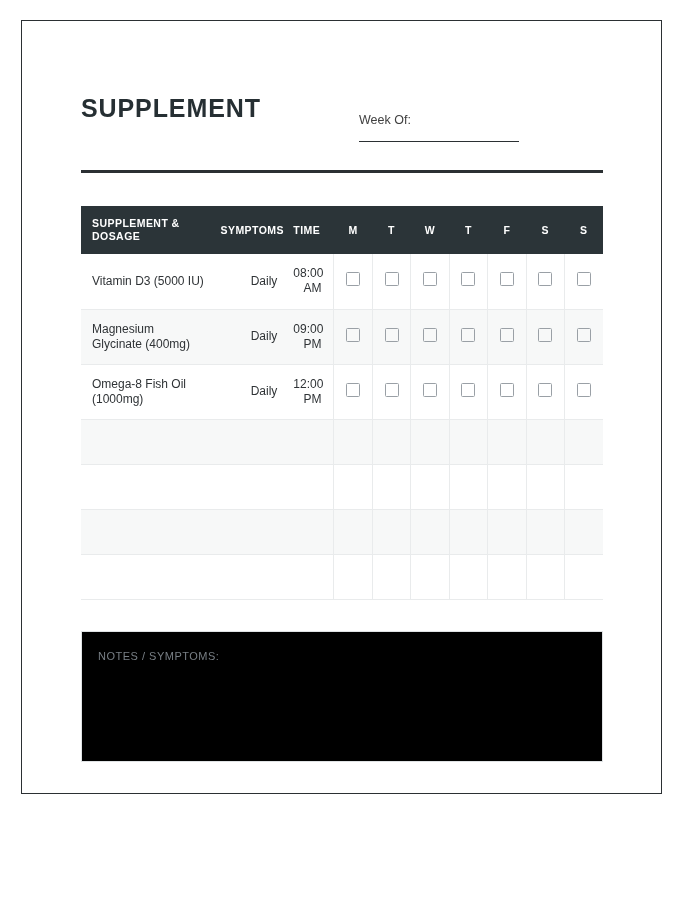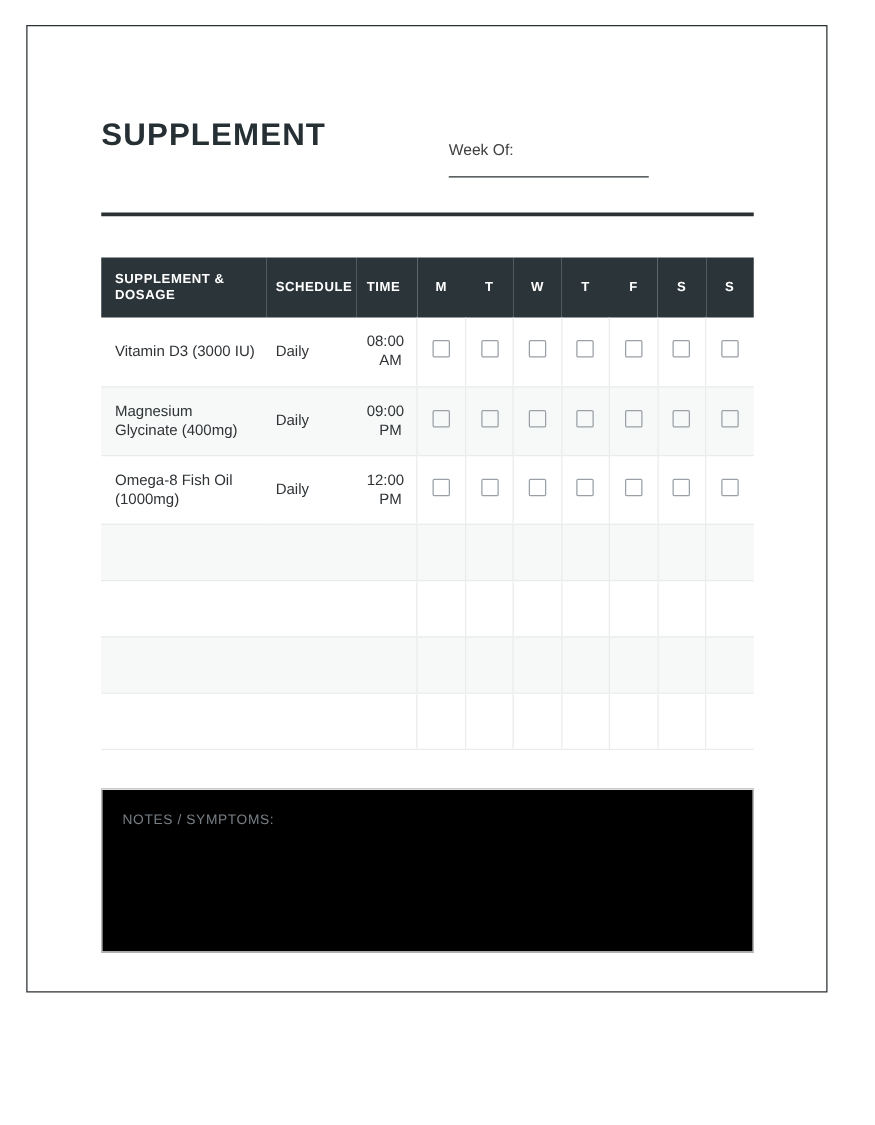--- a/index.html
+++ b/index.html
@@ -96,21 +96,21 @@
 
   .sched-table td {
     font-size: 12px;
     color: #2f3336;
     border-bottom: 1px solid #e9ebec;
     padding: 8px;
     vertical-align: middle;
     line-height: 15px;
   }
   td.c-supp { padding-left: 11px; text-align: left; }
-  td.c-freq { text-align: left; }
+  td.c-freq { text-align: right; }
   td.c-time { text-align: right; padding-right: 12px; }
   td.c-day  {
     text-align: center;
     padding: 8px 0;
     border-left: 1px solid #e9ebec;
   }
   tr.row-alt td { background: #f7f8f8; }
   tr.row-filled td { height: 55px; }
   tr.row-empty td  { height: 45px; }
 
@@ -152,34 +152,34 @@
         <div class="weekof-rule"></div>
       </div>
     </div>
 
     <div class="header-rule"></div>
 
     <table class="sched-table">
       <thead>
         <tr>
           <th class="col-supp">SUPPLEMENT &amp; DOSAGE</th>
-          <th class="col-freq">SCHEDULE</th>
+          <th class="col-freq">SYMPTOMS</th>
           <th class="col-time">TIME</th>
           <th class="col-day">M</th>
           <th class="col-day">T</th>
           <th class="col-day">W</th>
           <th class="col-day">T</th>
           <th class="col-day">F</th>
           <th class="col-day">S</th>
           <th class="col-day">S</th>
         </tr>
       </thead>
       <tbody id="table-body">
           <tr class="row-filled">
-            <td class="c-supp">Vitamin D3 (3000 IU)</td>
+            <td class="c-supp">Vitamin D3 (5000 IU)</td>
             <td class="c-freq">Daily</td>
             <td class="c-time">08:00 AM</td>
             <td class="c-day"><span class="checkbox-square"></span></td>
             <td class="c-day"><span class="checkbox-square"></span></td>
             <td class="c-day"><span class="checkbox-square"></span></td>
             <td class="c-day"><span class="checkbox-square"></span></td>
             <td class="c-day"><span class="checkbox-square"></span></td>
             <td class="c-day"><span class="checkbox-square"></span></td>
             <td class="c-day"><span class="checkbox-square"></span></td>
           </tr>

